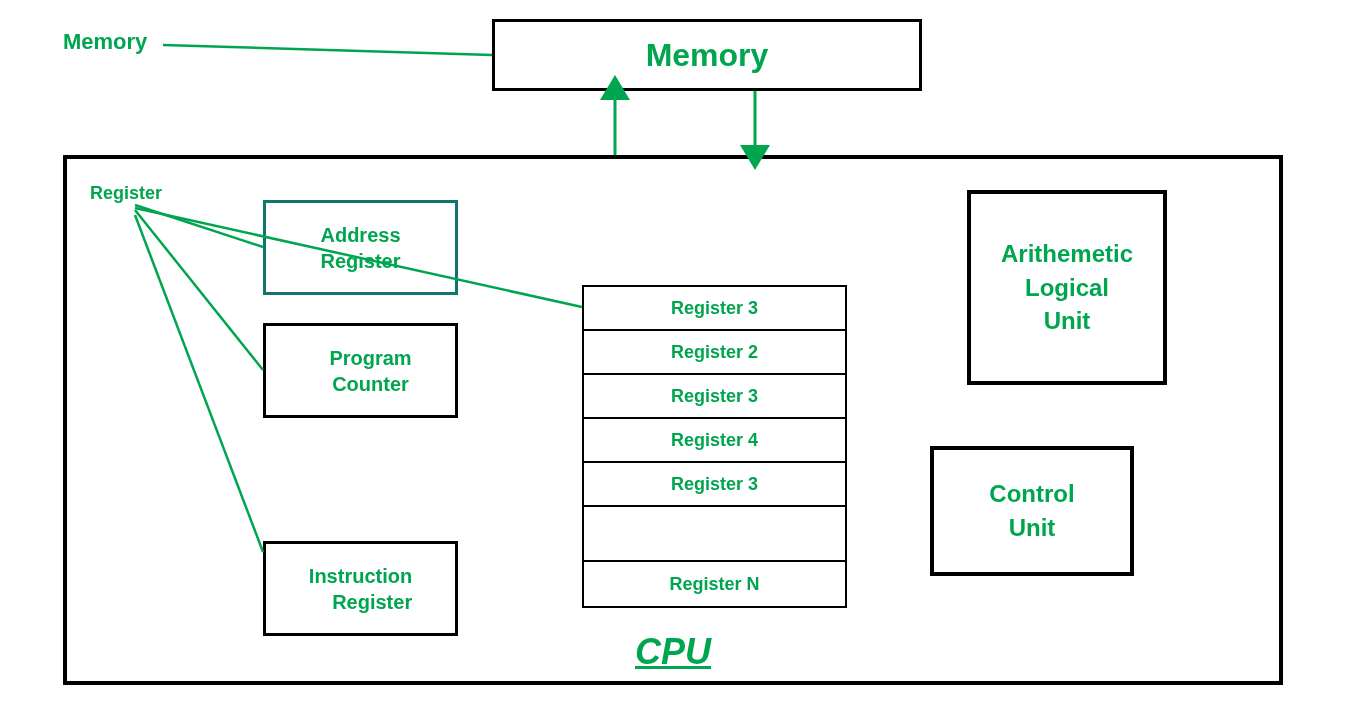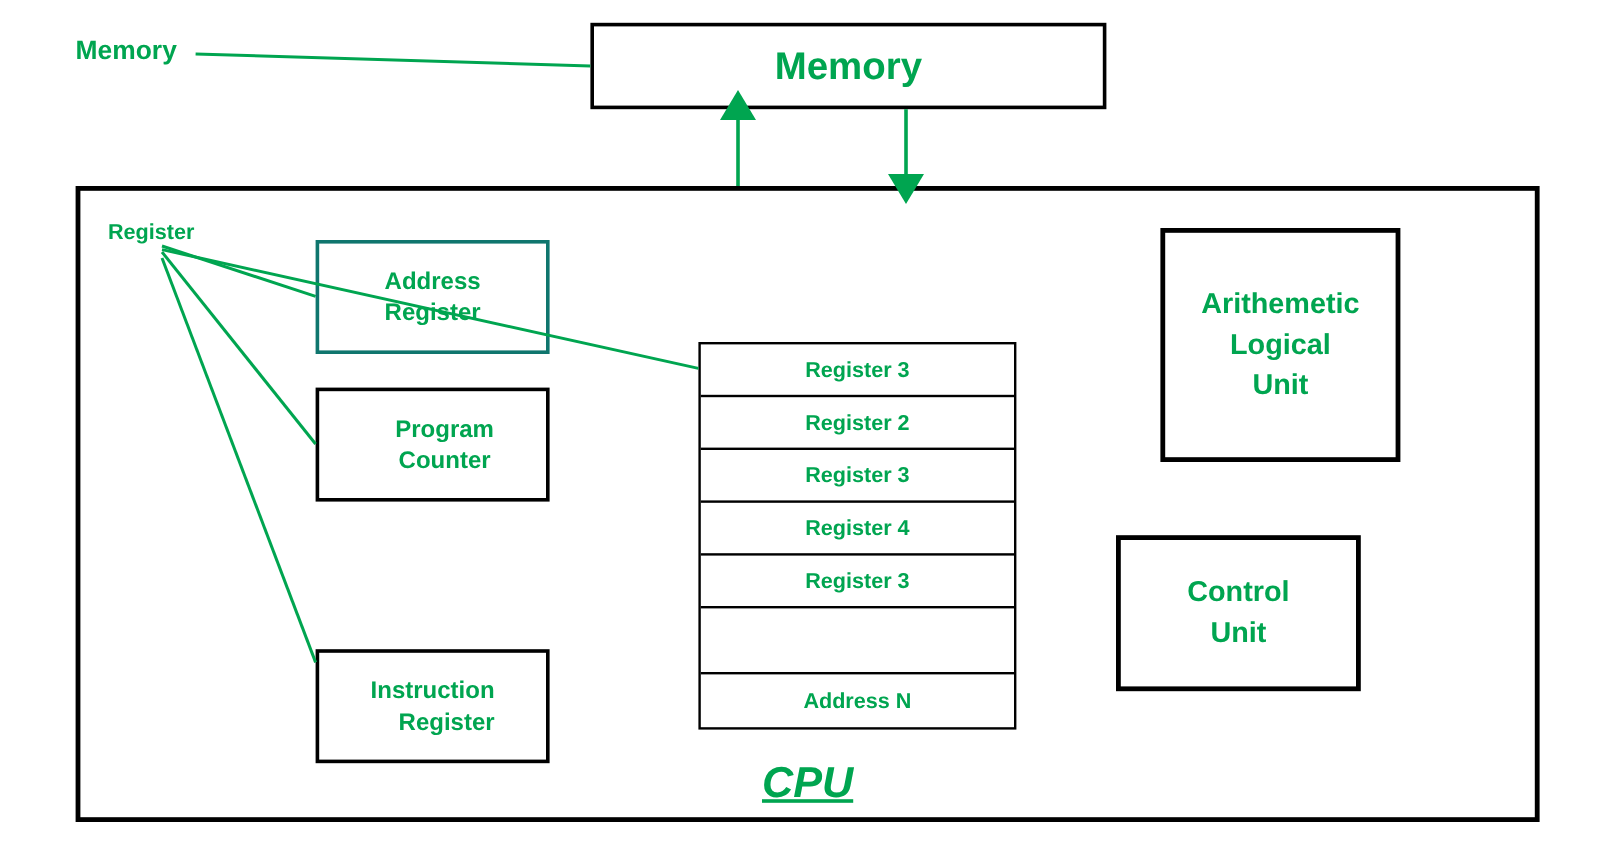--- a/index.html
+++ b/index.html
@@ -255,21 +255,21 @@
       <span>Register 3</span>
     </div>
     <div class="register-row">
       <span>Register 4</span>
     </div>
     <div class="register-row">
       <span>Register 3</span>
     </div>
     <div class="register-row-empty"></div>
     <div class="register-row">
-      <span>Address N</span>
+      <span>Register N</span>
     </div>
   </div>
 
   <div class="alu-box">
     <span class="alu-label">
       <span>Arithemetic</span><br>
       <span>Logical</span><br>
       <span>Unit</span>
     </span>
   </div>

